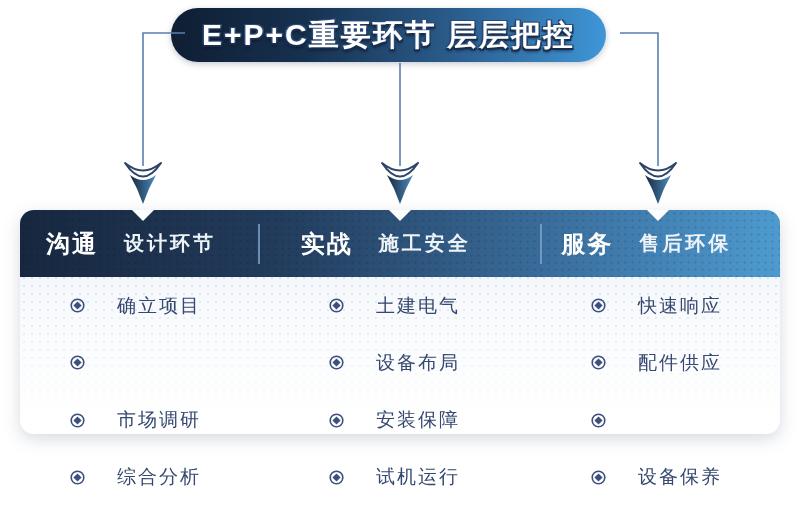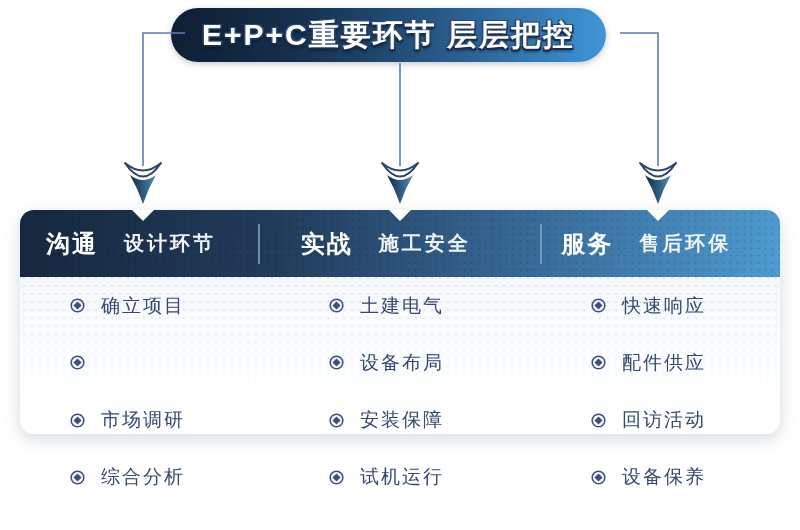--- a/index.html
+++ b/index.html
@@ -67,21 +67,21 @@
   .notch.n1{left:112px;}
   .notch.n2{left:369px;}
   .notch.n3{left:627px;}
   
   .card-body{display:flex;height:229px;}
   .bcol{width:33.333%;display:flex;flex-direction:column;}
   .bcol.c1{padding-left:50px;}
   .bcol.c2{padding-left:70px;}
   .bcol.c3{padding-left:73px;}
   .item{
-    height:57.25px;display:flex;align-items:center;gap:16px;
+    height:57.25px;display:flex;align-items:center;gap:32px;
   }
   .item-label{
     color:#35486f;font-size:19px;font-weight:500;letter-spacing:2px;white-space:nowrap;
   }
   .bullet{flex:0 0 auto;display:block;}
 </style>
 </head>
 <body>
 
 <div class="banner">
@@ -213,21 +213,20 @@
             <circle cx="7.5" cy="7.5" r="6.3" fill="none" stroke="#3c4f7d" stroke-width="1.6"></circle>
             <rect x="4.6" y="4.6" width="5.8" height="5.8" transform="rotate(45 7.5 7.5)" fill="#3c4f7d"></rect>
           </svg>
         <span class="item-label">配件供应</span>
       </div>
       <div class="item">
         <svg class="bullet" width="15" height="15" viewBox="0 0 15 15">
             <circle cx="7.5" cy="7.5" r="6.3" fill="none" stroke="#3c4f7d" stroke-width="1.6"></circle>
             <rect x="4.6" y="4.6" width="5.8" height="5.8" transform="rotate(45 7.5 7.5)" fill="#3c4f7d"></rect>
           </svg>
-        <span class="item-label">回访活动</span>
       </div>
       <div class="item">
         <svg class="bullet" width="15" height="15" viewBox="0 0 15 15">
             <circle cx="7.5" cy="7.5" r="6.3" fill="none" stroke="#3c4f7d" stroke-width="1.6"></circle>
             <rect x="4.6" y="4.6" width="5.8" height="5.8" transform="rotate(45 7.5 7.5)" fill="#3c4f7d"></rect>
           </svg>
         <span class="item-label">设备保养</span>
       </div>
     </div>
 

